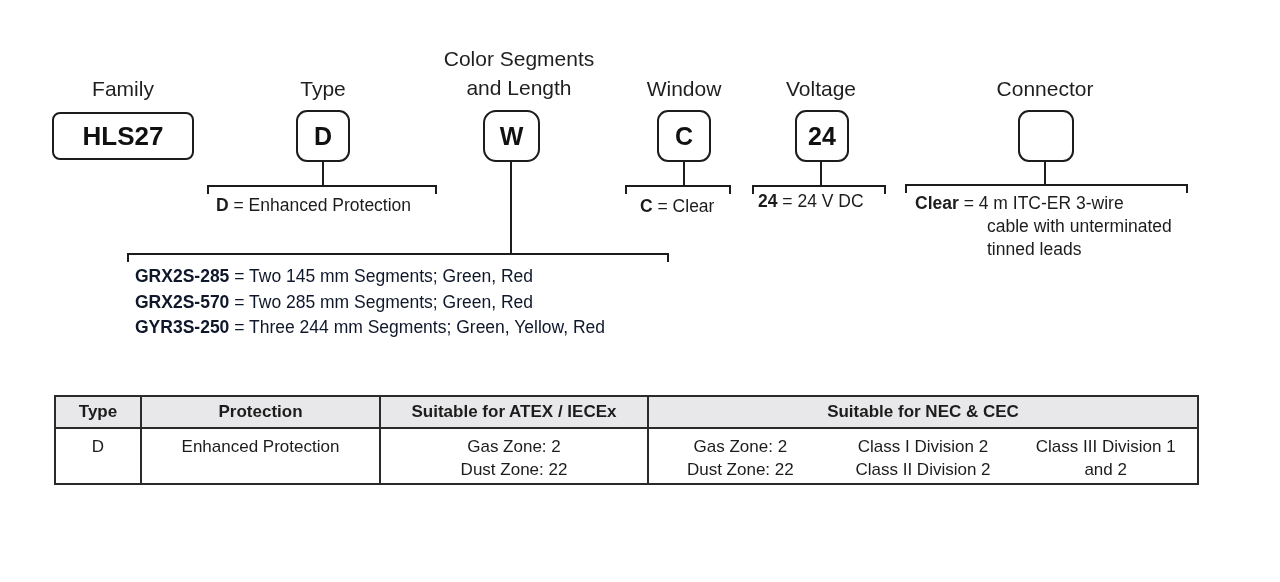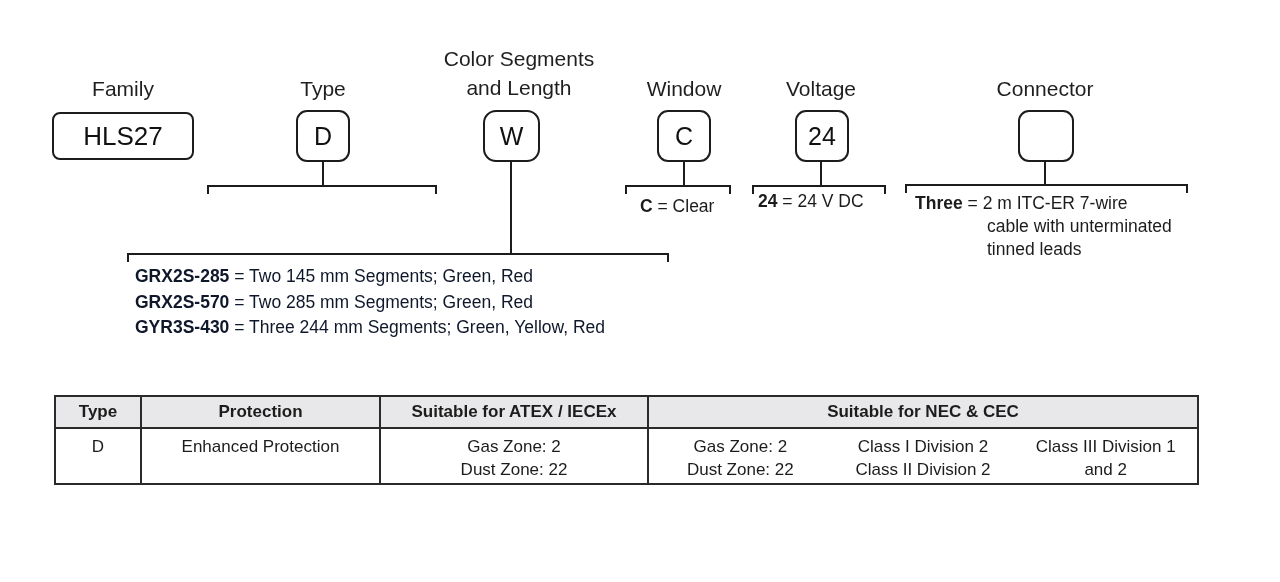--- a/index.html
+++ b/index.html
@@ -30,21 +30,21 @@
   
   .box {
     position: absolute;
     top: 110px;
     border: 2px solid #1c1c1c;
     border-radius: 11px;
     background: #fff;
     display: flex;
     align-items: center;
     justify-content: center;
-    font-weight: normal;
+    font-weight: bold;
     font-size: 25px;
     color: #111;
   }
   .box.family { left: 52px; top: 112px; width: 142px; height: 48px; border-radius: 8px; font-size: 26px; }
   .box.type      { left: 296px;  width: 54px; height: 52px; }
   .box.segments  { left: 483px;  width: 57px; height: 52px; border-radius: 13px; }
   .box.window    { left: 657px;  width: 54px; height: 52px; }
   .box.voltage   { left: 795px;  width: 54px; height: 52px; }
   .box.connector { left: 1018px; width: 56px; height: 52px; }
 
@@ -156,46 +156,49 @@
   <div class="stem window"></div>
   <div class="stem voltage"></div>
   <div class="stem connector"></div>
 
   <div class="bracket type"></div>
   <div class="bracket window"></div>
   <div class="bracket voltage"></div>
   <div class="bracket connector"></div>
   <div class="bracket segments"></div>
 
+  <div class="desc type">
+    <span class="k">D</span><span class="r">= Enhanced Protection</span>
+  </div>
 
   <div class="desc window">
     <span class="k">C</span><span class="r">= Clear</span>
   </div>
 
   <div class="desc voltage">
     <span class="k">24</span><span class="r">= 24 V DC</span>
   </div>
 
   <div class="desc connector">
     <div>
-      <span class="k">Three</span><span class="r">= 2 m ITC-ER 7-wire</span>
+      <span class="k">Clear</span><span class="r">= 4 m ITC-ER 3-wire</span>
     </div>
     <div class="cont">cable with unterminated</div>
     <div class="cont">tinned leads</div>
   </div>
 
   <div class="seg-list">
     <div>
       <span class="k">GRX2S-285</span><span class="r">= Two 145 mm Segments; Green, Red</span>
     </div>
     <div>
       <span class="k">GRX2S-570</span><span class="r">= Two 285 mm Segments; Green, Red</span>
     </div>
     <div>
-      <span class="k">GYR3S-430</span><span class="r">= Three 244 mm Segments; Green, Yellow, Red</span>
+      <span class="k">GYR3S-250</span><span class="r">= Three 244 mm Segments; Green, Yellow, Red</span>
     </div>
   </div>
 
   <table class="ratings">
     <colgroup>
       <col style="width:86px">
       <col style="width:239px">
       <col style="width:268px">
       <col style="width:550px">
     </colgroup>

